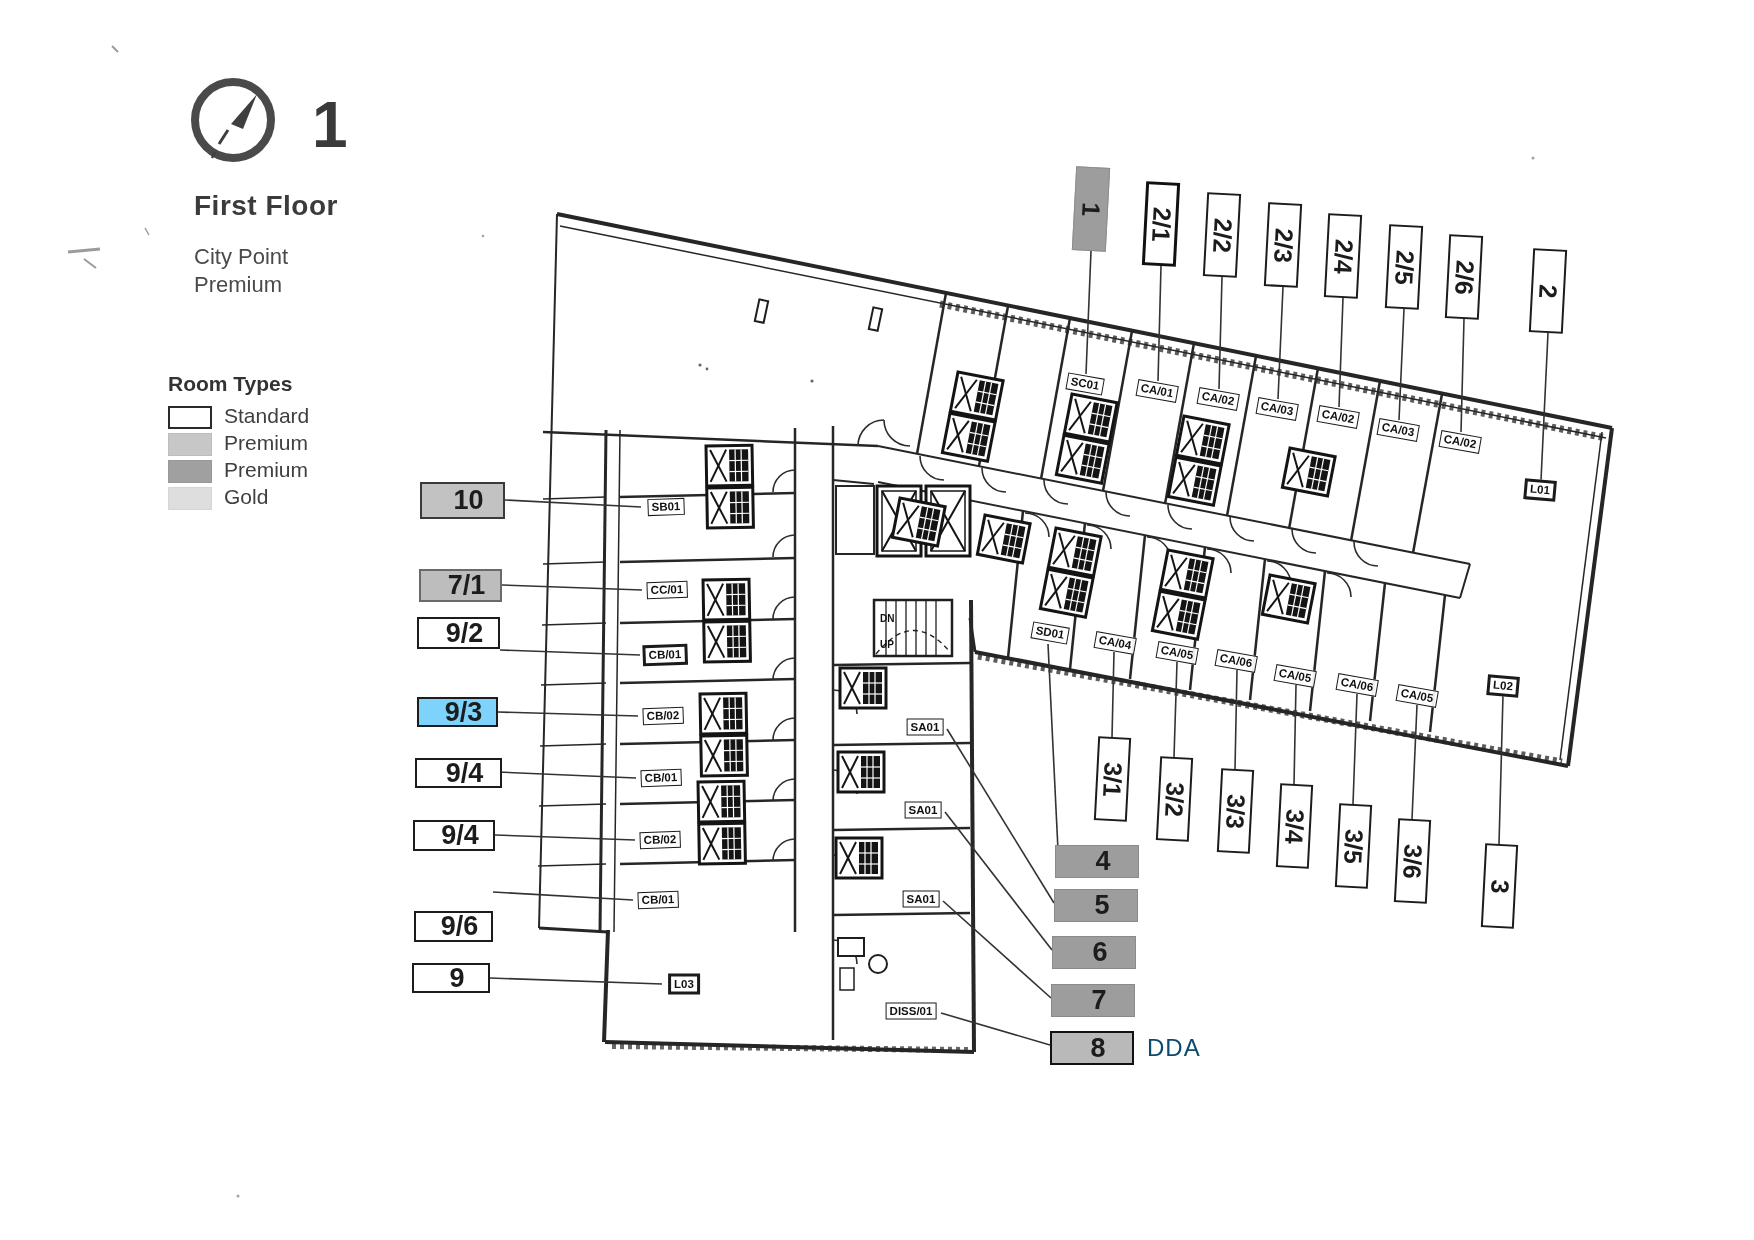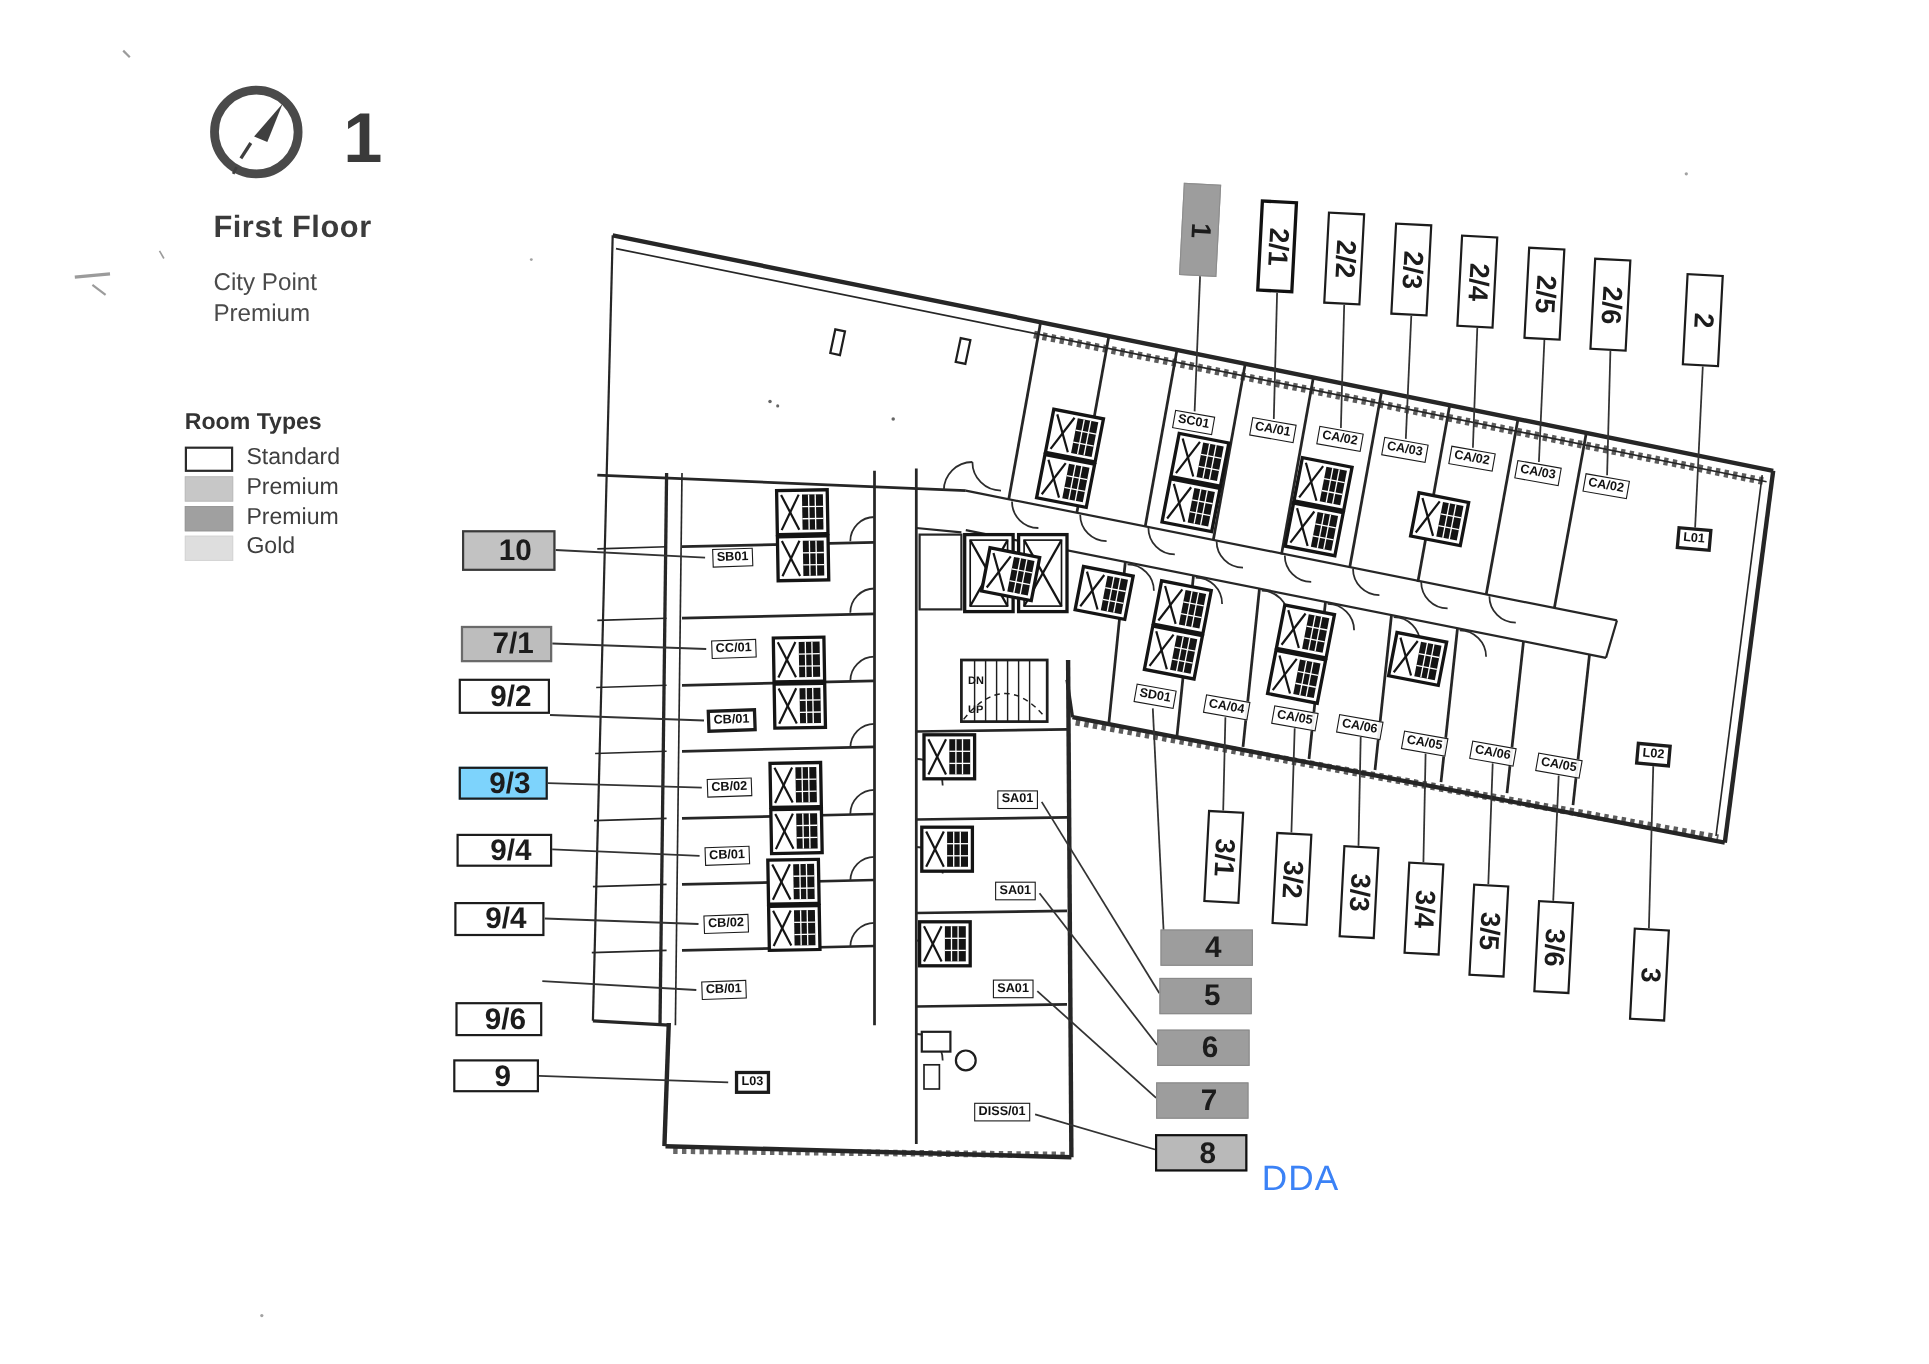--- a/index.html
+++ b/index.html
@@ -15,21 +15,21 @@
   .lg-sw{position:absolute;left:0;top:2px;width:44px;height:23px;box-sizing:border-box;}
   .lg-lb{position:absolute;left:56px;top:0px;font-size:21px;color:#3f3f3f;white-space:nowrap;}
   .ulabel{position:absolute;box-sizing:border-box;display:flex;align-items:center;justify-content:center;
           font-weight:bold;color:#1c1c1c;background:#fff;}
   .ulabel.h{font-size:27px;padding-left:12px;}
   .ulabel.v{font-size:25px;transform:rotate(3deg);}
   .ulabel.v span{transform:rotate(90deg);white-space:nowrap;}
   .rcode{position:absolute;box-sizing:border-box;background:rgba(255,255,255,.92);border:1.8px solid #1b1b1b;
          font-size:11.5px;font-weight:bold;color:#111;padding:1px 3px;white-space:nowrap;line-height:13px;}
   .rcode.strong{border-width:3px;}
-  .dda{position:absolute;font-size:32px;color:#3b82f6;letter-spacing:1px;margin-top:19px;}
+  .dda{position:absolute;font-size:24px;color:#0c4a6e;letter-spacing:1px;}
 </style>
 </head>
 <body>
 <div id="canvas">
 
 <svg id="plan" width="1754" height="1240" viewBox="0 0 1754 1240">
   <defs>
     <g id="bs">
       <rect x="0" y="0" width="46" height="40" fill="#fff" stroke="#141414" stroke-width="3"></rect>
       <line x1="4" y1="4" x2="20" y2="36" stroke="#141414" stroke-width="2"></line>

